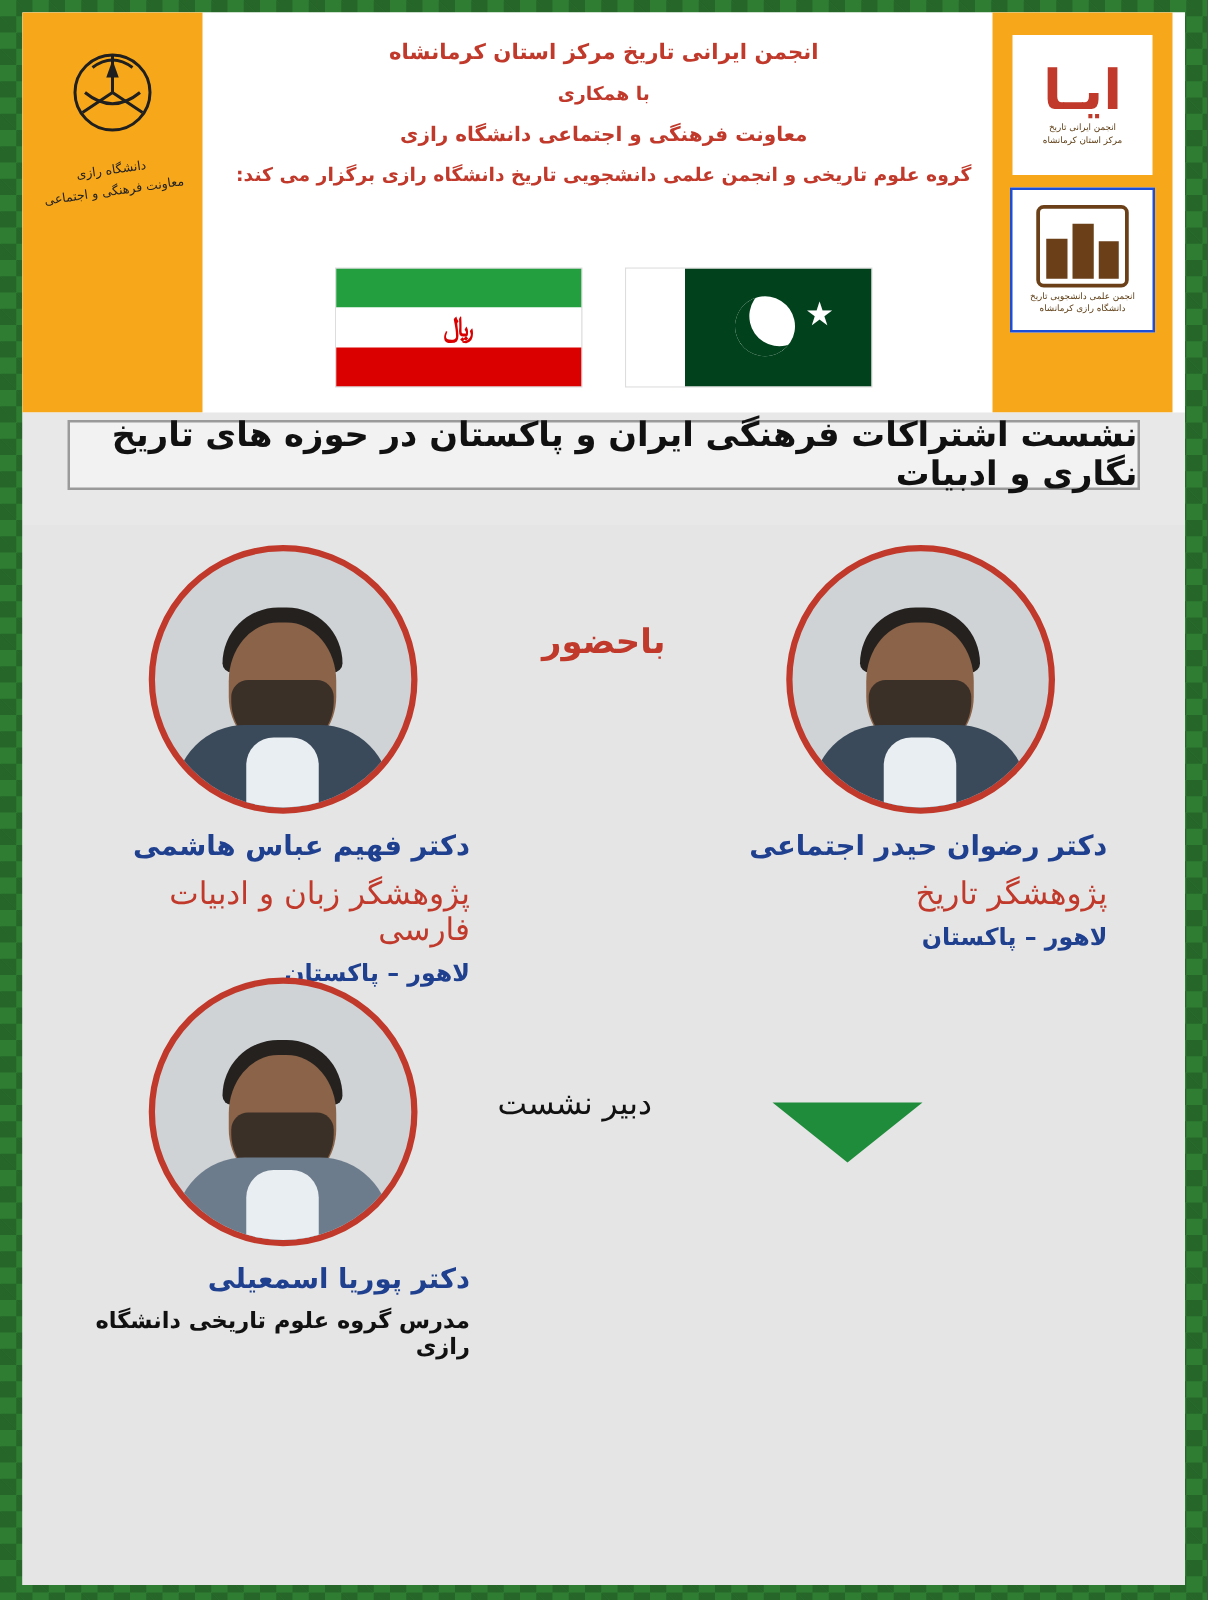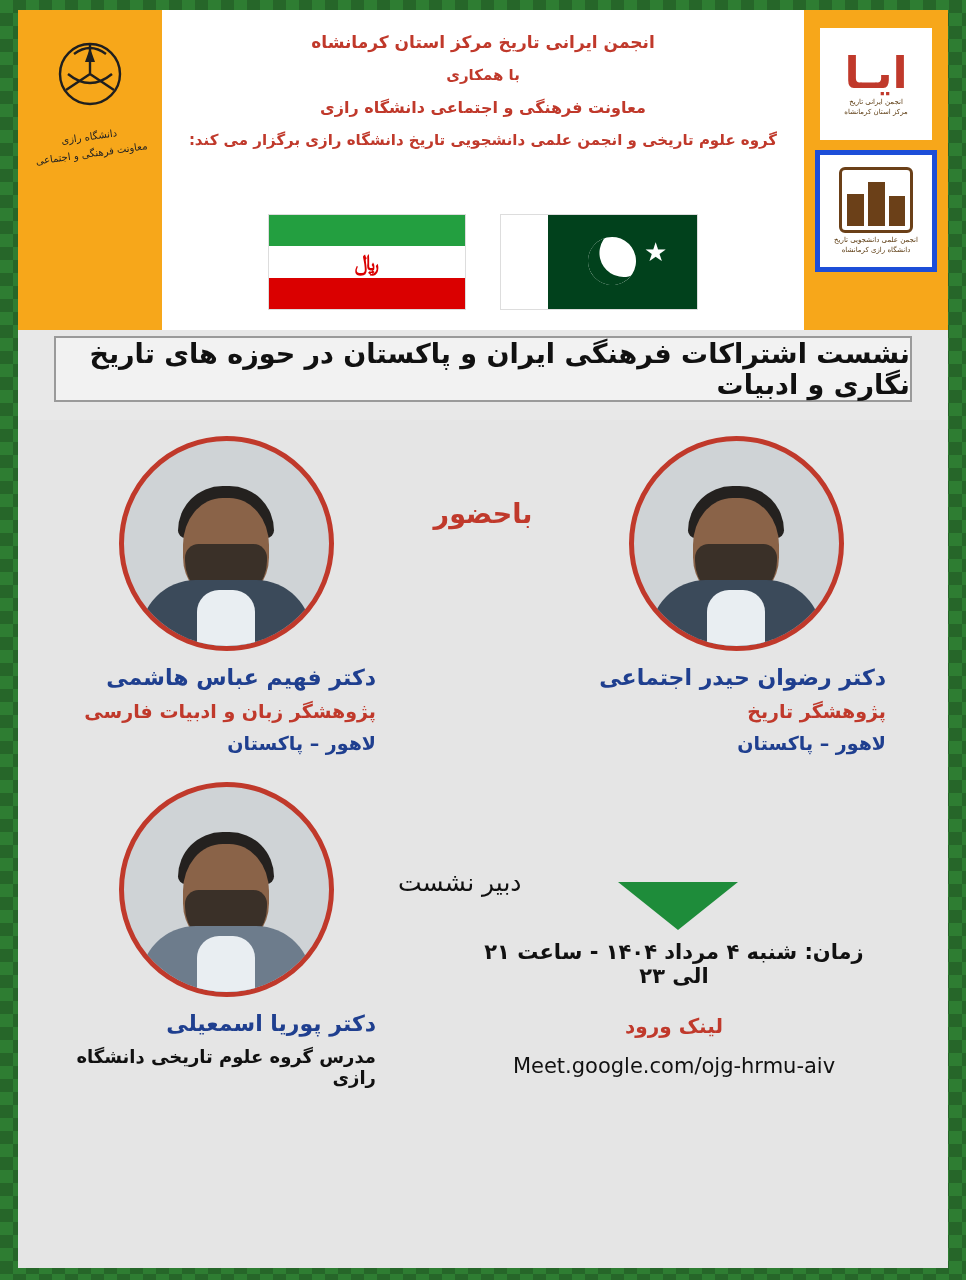--- a/index.html
+++ b/index.html
@@ -48,34 +48,34 @@
     width: 144px;
     height: 320px;
     background: #f7a71a;
     display: flex;
     flex-direction: column;
     align-items: center;
     justify-content: flex-start;
     padding-top: 18px;
     box-sizing: border-box;
   }
-  .logo-left { right: 0; }
+  .logo-left { right: 10px; }
   .logo-right { left: 0; }
 
   .badge-white {
     width: 112px;
     height: 112px;
     background: #ffffff;
     display: flex;
     align-items: center;
     justify-content: center;
     flex-direction: column;
     margin-bottom: 10px;
   }
-  .badge-white.second { border: 5px solid #1d4ed8; }
+  .badge-white.second { border: 2px solid #1d4ed8; }
   .badge-caption {
     font-size: 7px;
     color: #5b3a10;
     text-align: center;
     line-height: 1.5;
     margin-top: 2px;
   }
   .iha-mark {
     font-size: 44px;
     color: #c0392b;
@@ -167,21 +167,21 @@
 
   
   .title-band {
     position: relative;
     height: 90px;
     background: #e8e8e8;
   }
   .title-box {
     position: absolute;
     left: 36px; right: 36px; top: 6px;
-    height: 66px;
+    height: 56px;
     background: #f2f2f2;
     border: 2px solid #9a9a9a;
     display: flex; align-items: center; justify-content: center;
     box-sizing: border-box;
   }
   .title-text {
     font-size: 27px;
     color: #111;
     font-weight: bold;
     direction: rtl;
@@ -250,22 +250,22 @@
   }
   .avatar.striped .torso { background: #6d7c8c; }
   .p-name {
     margin-top: 14px;
     font-size: 22px;
     font-weight: bold;
     color: #1f3f8f;
   }
   .p-role {
     margin-top: 10px;
-    font-size: 19px;
-    font-weight: bold;
+    font-size: 25px;
+    font-weight: normal;
     color: #c0392b;
   }
   .p-place {
     margin-top: 10px;
     font-size: 19px;
     font-weight: bold;
     color: #1f3f8f;
   }
   .p-sub {
     margin-top: 10px;
@@ -428,21 +428,16 @@
             <div class="shirt"></div>
         </div>
         <div class="p-name">دکتر پوریا اسمعیلی</div>
         <div class="p-sub">مدرس گروه  علوم تاریخی  دانشگاه رازی</div>
       </div>
 
       <div class="secretary-label">دبیر نشست</div>
 
       <div class="arrow-down"></div>
 
-      <div class="meeting-info">
-        <div class="mi-time">زمان: شنبه ۴ مرداد ۱۴۰۴ - ساعت ۲۱ الی ۲۳</div>
-        <div class="mi-link-label">لینک ورود</div>
-        <div class="mi-link">Meet.google.com/ojg-hrmu-aiv</div>
-      </div>
 
     </div>
   </div>
 </div>
 
 </body></html>

